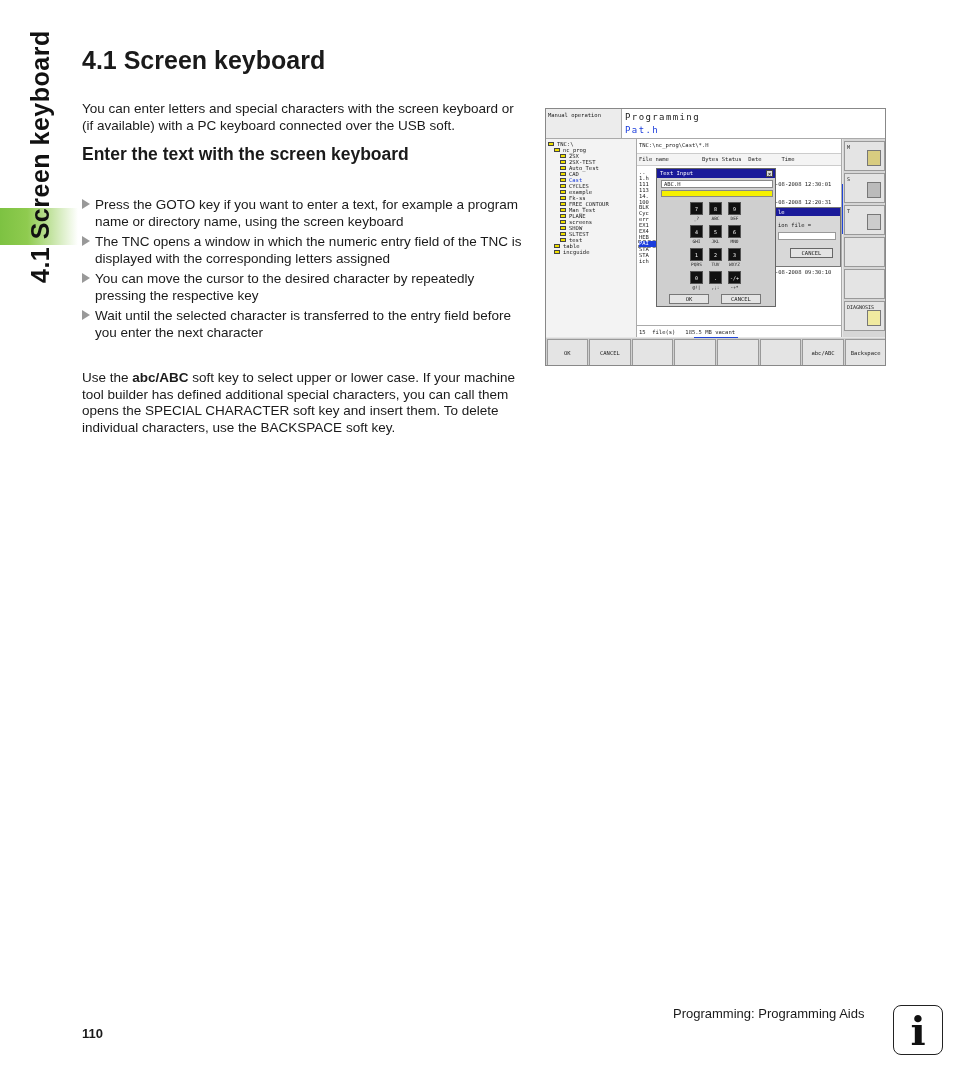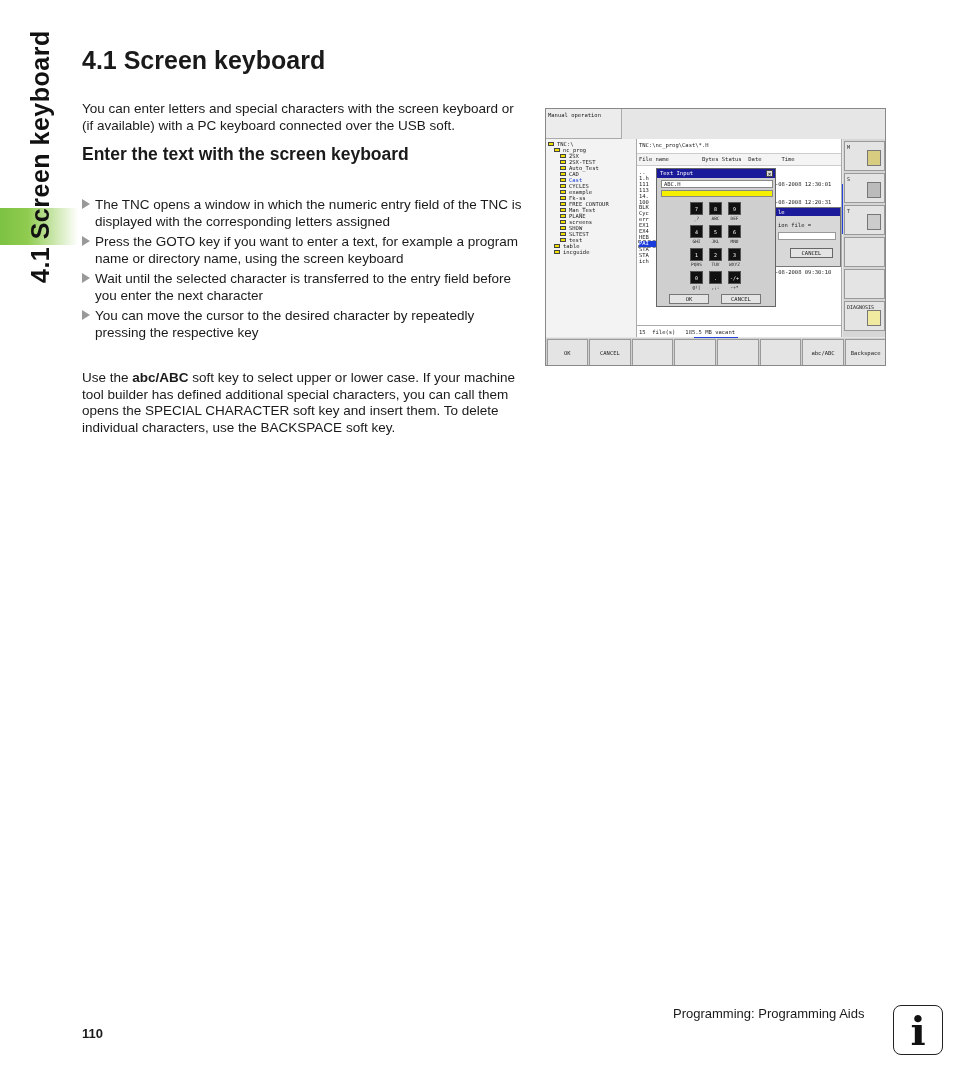--- a/index.html
+++ b/index.html
@@ -64,30 +64,34 @@
 <div class="side-tab">
   <div class="side-green"></div>
 </div>
 <div class="side-text">4.1 Screen keyboard</div>
 
 <h1>4.1  Screen keyboard</h1>
 <p class="intro">You can enter letters and special characters with the screen keyboard or (if available) with a PC keyboard connected over the USB soft.</p>
 <h2>Enter the text with the screen keyboard</h2>
 
 <ul class="steps">
+  <li><span class="bullet"></span><span>Press the GOTO key if you want to enter a text, for example a program name or directory name, using the screen keyboard</span></li>
   <li><span class="bullet"></span><span>The TNC opens a window in which the numeric entry field of the TNC is displayed with the corresponding letters assigned</span></li>
-  <li><span class="bullet"></span><span>Press the GOTO key if you want to enter a text, for example a program name or directory name, using the screen keyboard</span></li>
+  <li><span class="bullet"></span><span>You can move the cursor to the desired character by repeatedly pressing the respective key</span></li>
   <li><span class="bullet"></span><span>Wait until the selected character is transferred to the entry field before you enter the next character</span></li>
-  <li><span class="bullet"></span><span>You can move the cursor to the desired character by repeatedly pressing the respective key</span></li>
 </ul>
 
 <p class="para"><span>Use the </span><b>abc/ABC</b><span> soft key to select upper or lower case. If your machine tool builder has defined additional special characters, you can call them opens the SPECIAL CHARACTER soft key and insert them. To delete individual characters, use the BACKSPACE soft key.</span></p>
 
 <div class="tnc">
   <div class="mode">Manual operation</div>
+  <div class="prog-head">
+    <div>Programming</div>
+    <div class="fname">Pat.h</div>
+  </div>
   <div class="tree">
     <div class="node" style="padding-left:0px">
         <span class="folder"></span>
         <span>TNC:\</span>
       </div>
     <div class="node" style="padding-left:6px">
         <span class="folder"></span>
         <span>nc_prog</span>
       </div>
     <div class="node" style="padding-left:12px">

